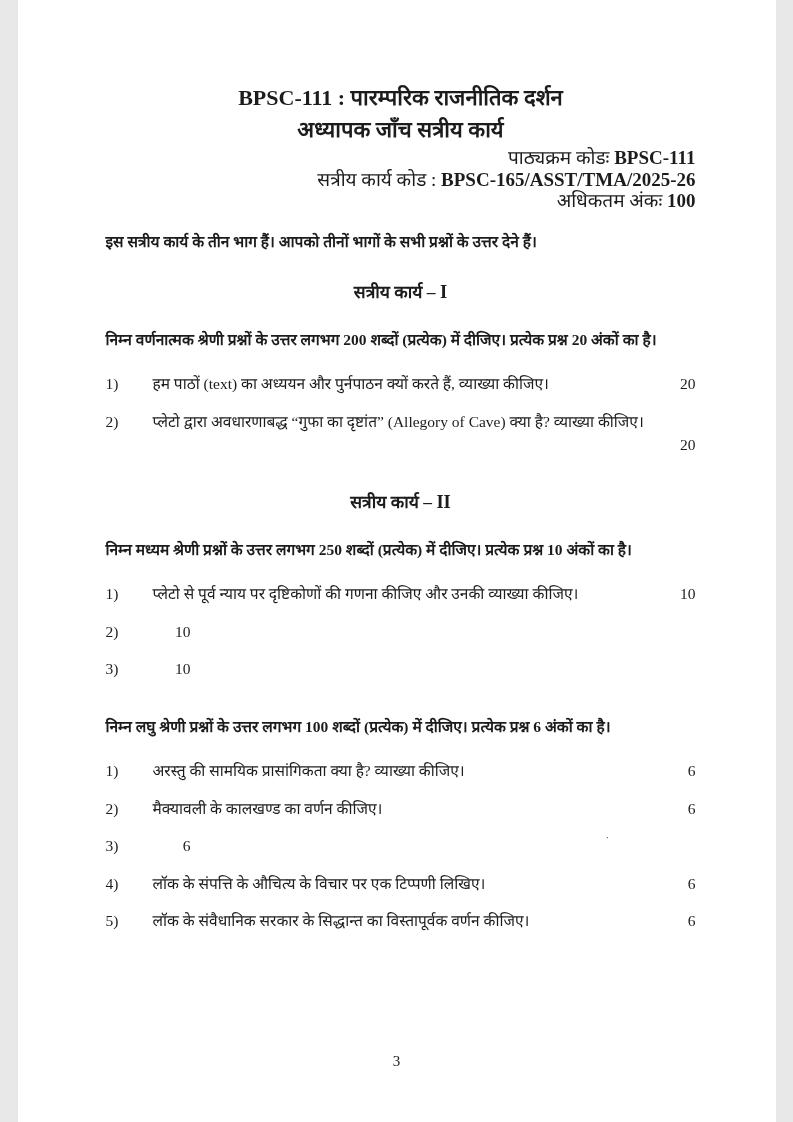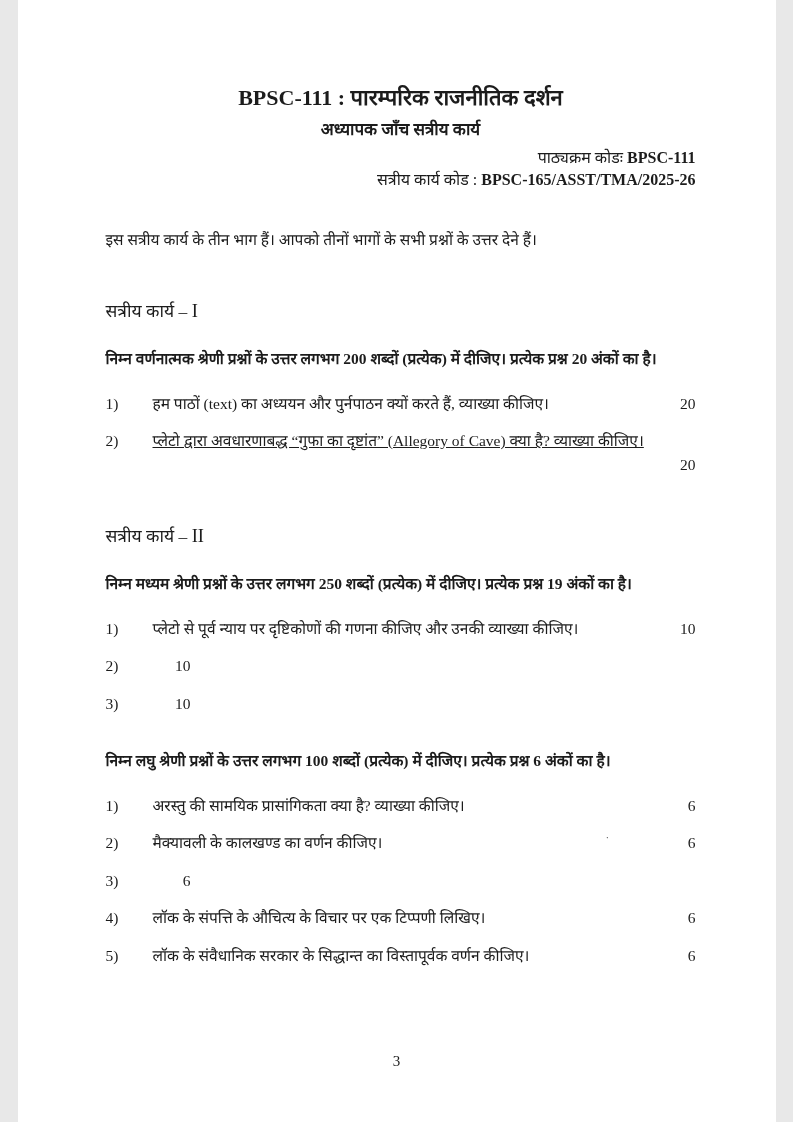--- a/index.html
+++ b/index.html
@@ -18,62 +18,63 @@
   }
   .title{
     text-align:center;
     font-weight:bold;
     font-size:22px;
     line-height:27px;
   }
   .subtitle{
     text-align:center;
     font-weight:bold;
-    font-size:17px;
+    font-size:22px;
     line-height:23px;
     margin-top:7px;
   }
   .meta{
     text-align:right;
-    font-size:16px;
+    font-size:19px;
     line-height:21.5px;
     margin-top:6px;
   }
   .meta-line{white-space:nowrap;}
   .meta-value{font-weight:bold;}
   .intro{
-    font-weight:normal;
-    margin-top:38px;
+    font-weight:bold;
+    margin-top:18px;
     line-height:23px;
   }
   .section-heading{
-    font-weight:normal;
+    text-align:center;
+    font-weight:bold;
     font-size:17.5px;
     line-height:23px;
-    margin-top:49px;
+    margin-top:28px;
     margin-bottom:24px;
   }
   .section-heading .roman{font-size:18.5px;}
   .instruction{
     font-weight:bold;
     line-height:23.5px;
     text-align:justify;
     margin-bottom:22px;
   }
   .q-row{
     display:flex;
     align-items:flex-start;
     margin-bottom:15px;
     line-height:22.5px;
   }
   .q-num{flex:0 0 47px;}
   .q-text{flex:1 1 auto;padding-right:10px;}
   .q-marks{flex:0 0 38px;text-align:right;}
   .q-main{flex:1 1 auto;}
-  .q-main .q-text{padding-right:0;text-decoration:underline;}
+  .q-main .q-text{padding-right:0;}
   .q-marks-below{text-align:right;margin-top:1px;}
   .section{margin-top:0;}
   .section + .section{margin-top:34px;}
   .stray-mark{
     position:absolute;
     left:588px;top:826px;
     font-size:11px;color:#555;
   }
   .page-number{
     position:absolute;
@@ -87,20 +88,21 @@
 <body>
 
 <div class="page">
 
   <div class="title">BPSC-111 : पारम्परिक राजनीतिक दर्शन</div>
   <div class="subtitle">अध्यापक जाँच सत्रीय कार्य</div>
 
   <div class="meta">
     <div class="meta-line"><span>पाठ्यक्रम कोडः</span> <span class="meta-value">BPSC-111</span></div>
     <div class="meta-line"><span>सत्रीय कार्य कोड :</span> <span class="meta-value">BPSC-165/ASST/TMA/2025-26</span></div>
+    <div class="meta-line"><span>अधिकतम अंकः</span> <span class="meta-value">100</span></div>
   </div>
 
   <div class="intro">इस सत्रीय कार्य के तीन भाग हैं। आपको तीनों भागों के सभी प्रश्नों के उत्तर देने हैं।</div>
 
   <div class="section">
     <div class="section-heading"><span>सत्रीय कार्य – </span><span class="roman">I</span></div>
     <div class="instruction">निम्न वर्णनात्मक श्रेणी प्रश्नों के उत्तर लगभग 200 शब्दों (प्रत्येक) में दीजिए। प्रत्येक प्रश्न 20 अंकों का है।</div>
     <div class="q-row">
       <div class="q-num">1)</div>
       <div class="q-text">हम पाठों (text) का अध्ययन और पुर्नपाठन क्यों करते हैं, व्याख्या कीजिए।</div>
@@ -110,21 +112,21 @@
       <div class="q-num">2)</div>
       <div class="q-main">
         <div class="q-text">प्लेटो द्वारा अवधारणाबद्ध “गुफा का दृष्टांत” (Allegory of Cave) क्या है? व्याख्या कीजिए।</div>
         <div class="q-marks-below">20</div>
       </div>
     </div>
   </div>
 
   <div class="section">
     <div class="section-heading"><span>सत्रीय कार्य – </span><span class="roman">II</span></div>
-    <div class="instruction">निम्न मध्यम श्रेणी प्रश्नों के उत्तर लगभग 250 शब्दों (प्रत्येक) में दीजिए। प्रत्येक प्रश्न 19 अंकों का है।</div>
+    <div class="instruction">निम्न मध्यम श्रेणी प्रश्नों के उत्तर लगभग 250 शब्दों (प्रत्येक) में दीजिए। प्रत्येक प्रश्न 10 अंकों का है।</div>
     <div class="q-row">
       <div class="q-num">1)</div>
       <div class="q-text">प्लेटो से पूर्व न्याय पर दृष्टिकोणों की गणना कीजिए और उनकी व्याख्या कीजिए।</div>
       <div class="q-marks">10</div>
     </div>
     <div class="q-row">
       <div class="q-num">2)</div>
       <div class="q-marks">10</div>
     </div>
     <div class="q-row">

